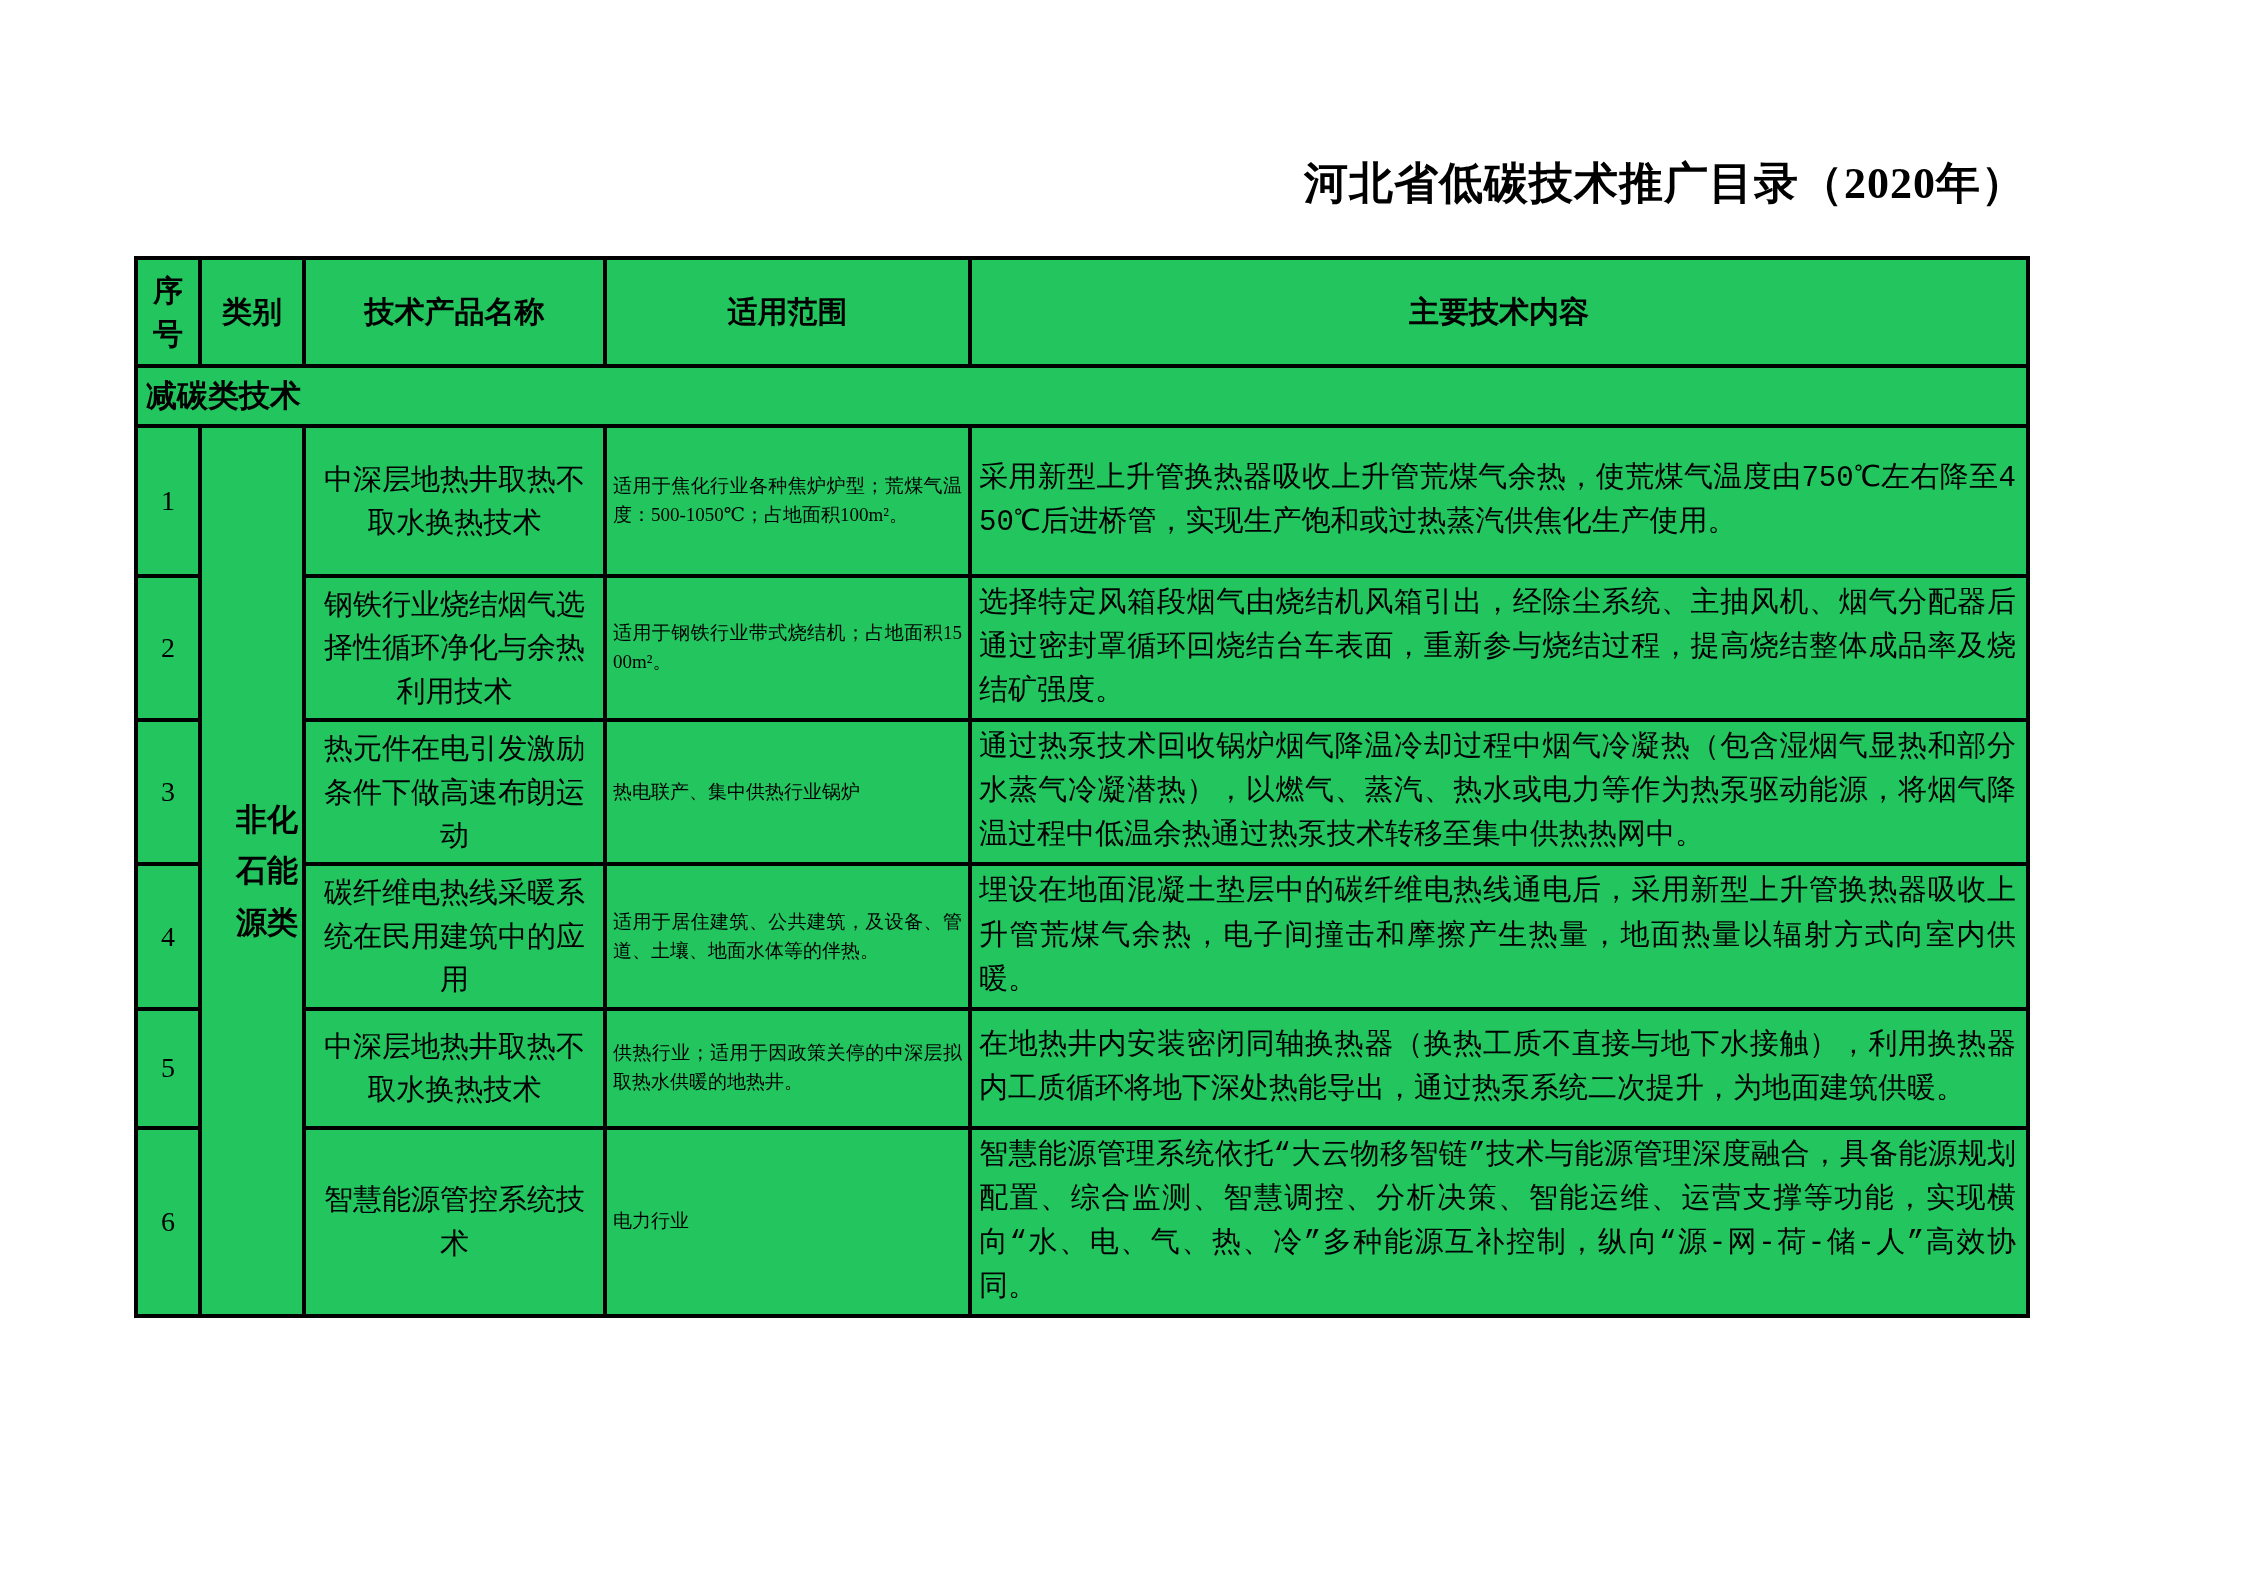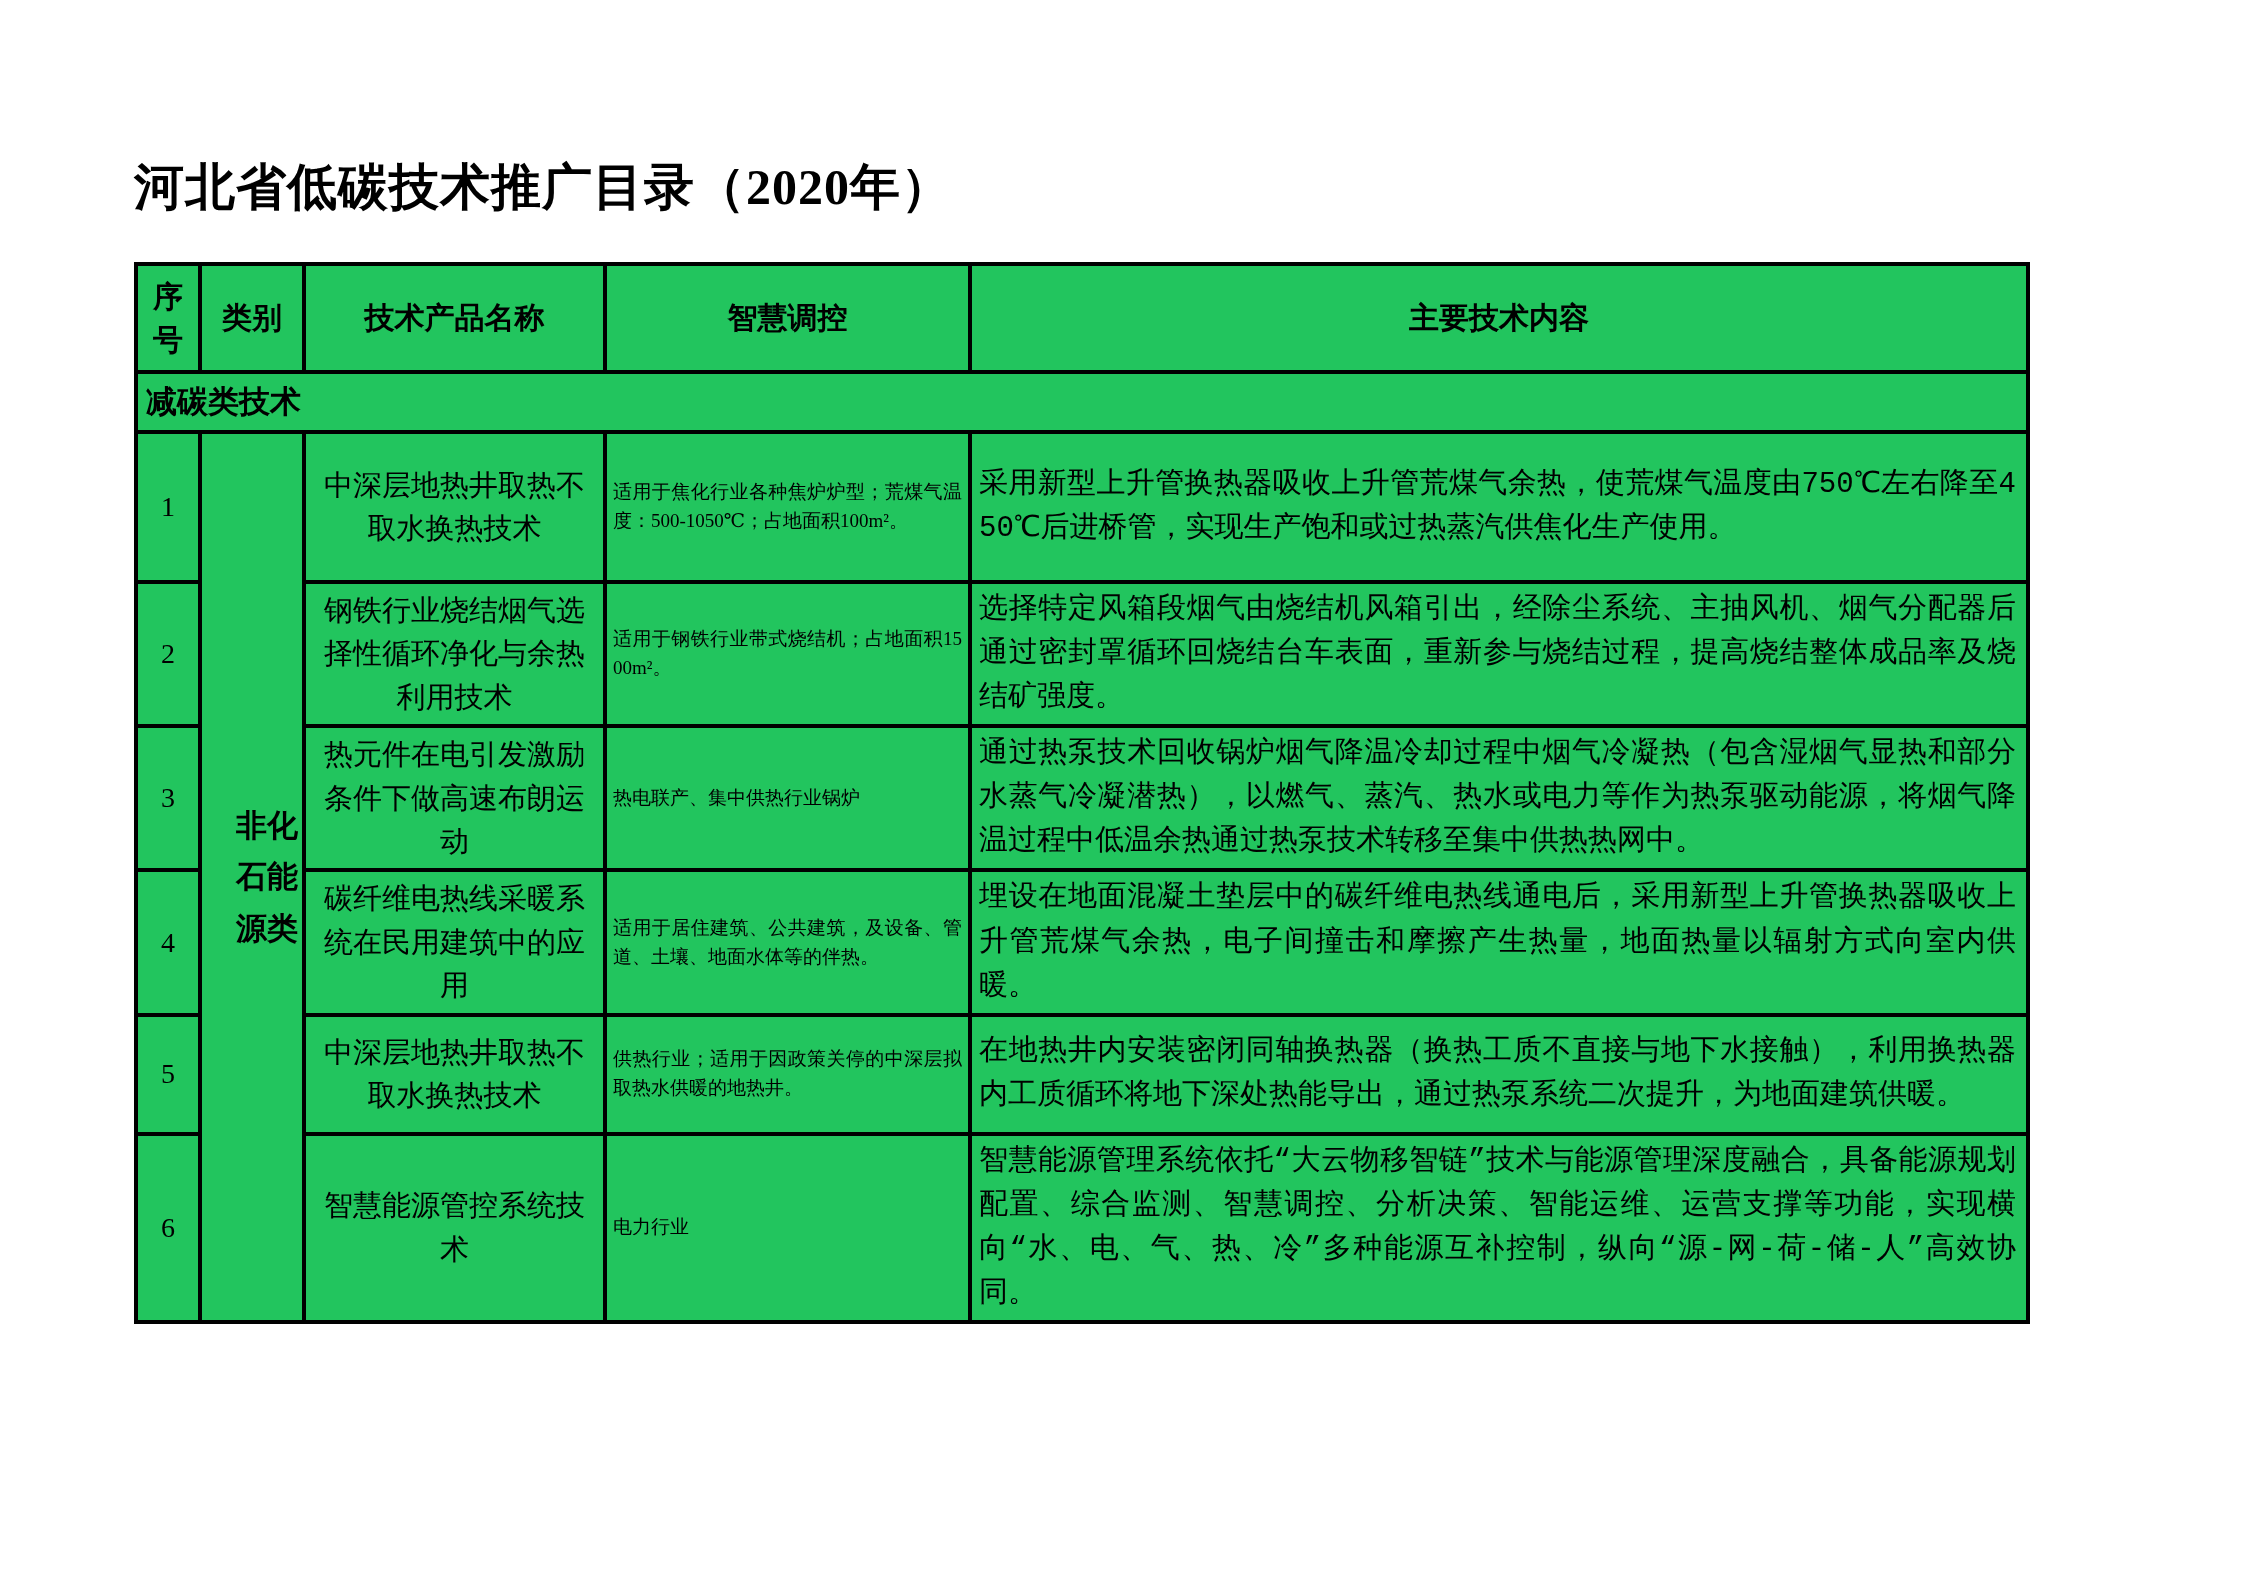--- a/index.html
+++ b/index.html
@@ -15,24 +15,24 @@
     height: 1587px;
     background: #ffffff;
     overflow: hidden;
   }
   .doc {
     margin-left: 134px;
     width: 1892px;
   }
   .title {
     margin: 162px 0 0 0;
-    font-size: 50px;
+    font-size: 44px;
     font-weight: bold;
     line-height: 1;
-    text-align: left;
+    text-align: right;
     letter-spacing: 1px;
   }
   table.catalog {
     margin-top: 50px;
     border-collapse: collapse;
     table-layout: fixed;
     width: 1892px;
     background: #22c55e;
   }
   table.catalog th,
@@ -109,21 +109,21 @@
         <col style="width:104px">
         <col style="width:301px">
         <col style="width:365px">
         <col style="width:1058px">
       </colgroup>
       <thead>
         <tr class="header-row">
           <th>序号</th>
           <th>类别</th>
           <th>技术产品名称</th>
-          <th>智慧调控</th>
+          <th>适用范围</th>
           <th>主要技术内容</th>
         </tr>
       </thead>
       <tbody>
         <tr class="section-row">
           <td class="section-cell" colspan="5">减碳类技术</td>
         </tr>
 
         <tr class="r1">
           <td class="c-no">1</td>

